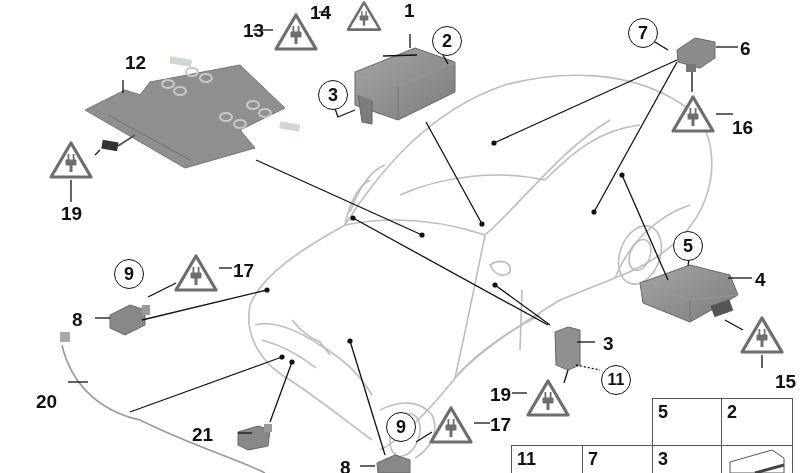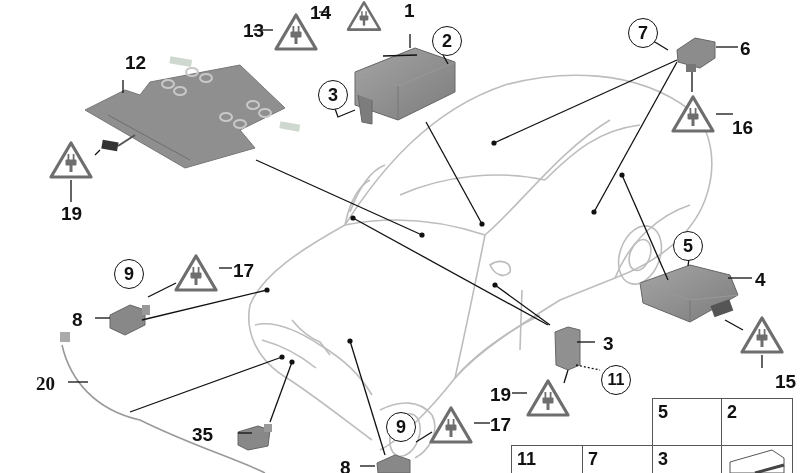--- a/index.html
+++ b/index.html
@@ -225,15 +225,15 @@
   <span class="circ" style="left:601px;top:365px;font-size:16px;">11</span>
   <span class="lbl" style="left:125px;top:53px;">12</span>
   <span class="lbl" style="left:243px;top:21px;">13</span>
   <span class="lbl" style="left:310px;top:3px;">14</span>
   <span class="lbl" style="left:751px;top:372px;margin-left:24px;">15</span>
   <span class="lbl" style="left:732px;top:118px;">16</span>
   <span class="lbl" style="left:233px;top:261px;">17</span>
   <span class="lbl" style="left:490px;top:415px;">17</span>
   <span class="lbl" style="left:490px;top:385px;">19</span>
   <span class="lbl" style="left:61px;top:204px;text-align:right;">19</span>
-  <span class="lbl" style="left:36px;top:374px;font-family:Liberation Serif, serif;">20</span>
-  <span class="lbl" style="left:192px;top:425px;">35</span>
+  <span class="lbl" style="left:36px;top:392px;">20</span>
+  <span class="lbl" style="left:192px;top:425px;">21</span>
 </div>
 
 </body></html>

